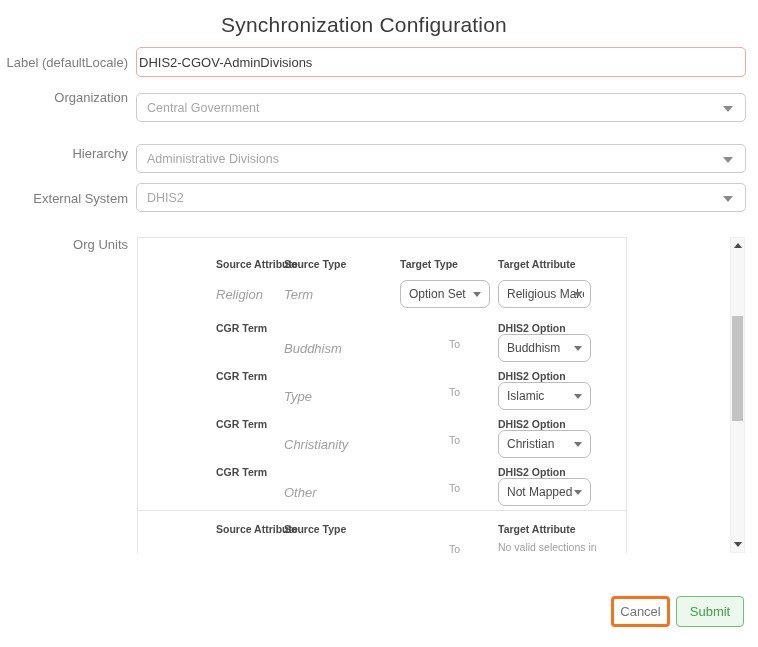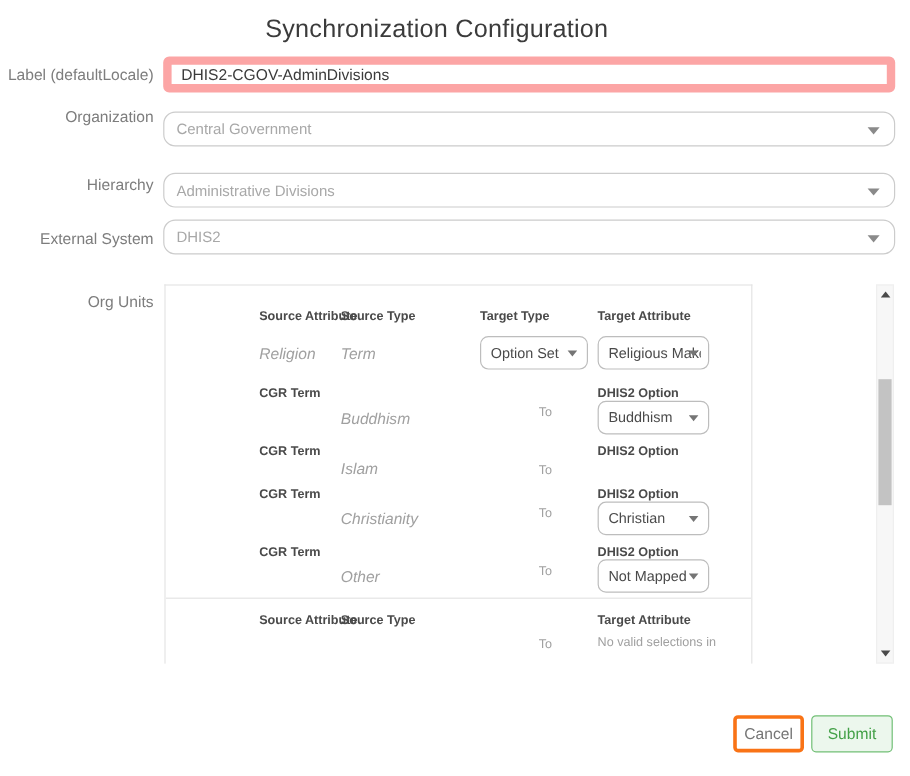--- a/index.html
+++ b/index.html
@@ -7,25 +7,25 @@
   body { font-family:"Liberation Sans", sans-serif; }
   .page { position:relative; width:758px; height:647px; background:#fff; overflow:hidden; }
 
   .page-title { position:absolute; top:13px; left:0; width:728px; text-align:center;
     font-size:21px; color:#3b3b3b; letter-spacing:0.2px; }
 
   .form-label { position:absolute; left:0; width:128px; text-align:right;
     font-size:13px; font-weight:400; color:#7d7d7d; }
 
   .text-input { position:absolute; left:136px; width:610px; height:30px;
-    border:7px solid #fca5a5; border-radius:5px; padding:0 8px;
+    border:1px solid #fca5a5; border-radius:5px; padding:0 2px;
     font-family:"Liberation Sans", sans-serif; font-size:13px; color:#3b3b3b; background:#fff; outline:none; }
 
   .select-field { position:absolute; left:136px; width:610px; height:29px;
-    border:1px solid #cccccc; border-radius:10px; background:#fff;
+    border:1px solid #cccccc; border-radius:5px; background:#fff;
     display:flex; align-items:center; padding:0 26px 0 10px; cursor:pointer; }
   .select-field .ph { font-size:12.5px; color:#a8a8a8; white-space:nowrap; overflow:hidden; }
   .caret-lg { position:absolute; right:12px; top:12px; width:0; height:0;
     border-left:5px solid transparent; border-right:5px solid transparent; border-top:6px solid #8a8a8a; }
 
   
   .ou-panel { position:absolute; left:137px; top:237px; width:490px; height:316px;
     border-left:1px solid #e4e4e4; border-right:1px solid #e4e4e4; border-top:1px solid #e4e4e4;
     overflow:hidden; background:#fff; }
   .prow { display:grid; grid-template-columns:78px 68px 116px 98px auto; align-items:center; }
@@ -85,21 +85,21 @@
     <span class="ph">Administrative Divisions</span>
     <span class="caret-lg"></span>
   </div>
 
   <div class="form-label" style="top:191px;">External System</div>
   <div class="select-field" style="top:183px;">
     <span class="ph">DHIS2</span>
     <span class="caret-lg"></span>
   </div>
 
-  <div class="form-label" style="top:244px;padding-left:28px;">Org Units</div>
+  <div class="form-label" style="top:237px;padding-left:28px;">Org Units</div>
 
   <div class="ou-panel">
 
     <div class="prow row-head1">
       <span></span>
       <span class="hdr">Source Attribute</span>
       <span class="hdr">Source Type</span>
       <span class="hdr">Target Type</span>
       <span class="hdr">Target Attribute</span>
     </div>
@@ -145,22 +145,28 @@
     <div class="prow map-sub">
       <span></span>
         <span class="hdr">CGR Term</span>
       <span></span>
         <span></span>
       <span class="hdr">DHIS2 Option</span>
     </div>
     <div class="prow map-row">
       <span></span>
         <span></span>
-      <span class="gval">Islam</span>
-      <span class="to-cell">To</span>
+      <span class="gval">Type</span>
+      <span class="to-cell">To</span>
+      <span>
+        <span class="mini-select w93">
+          <span class="txt">Islamic</span>
+          <span class="caret-sm"></span>
+        </span>
+      </span>
     </div>
 
     <div class="prow map-sub">
       <span></span>
         <span class="hdr">CGR Term</span>
       <span></span>
         <span></span>
       <span class="hdr">DHIS2 Option</span>
     </div>
     <div class="prow map-row">

